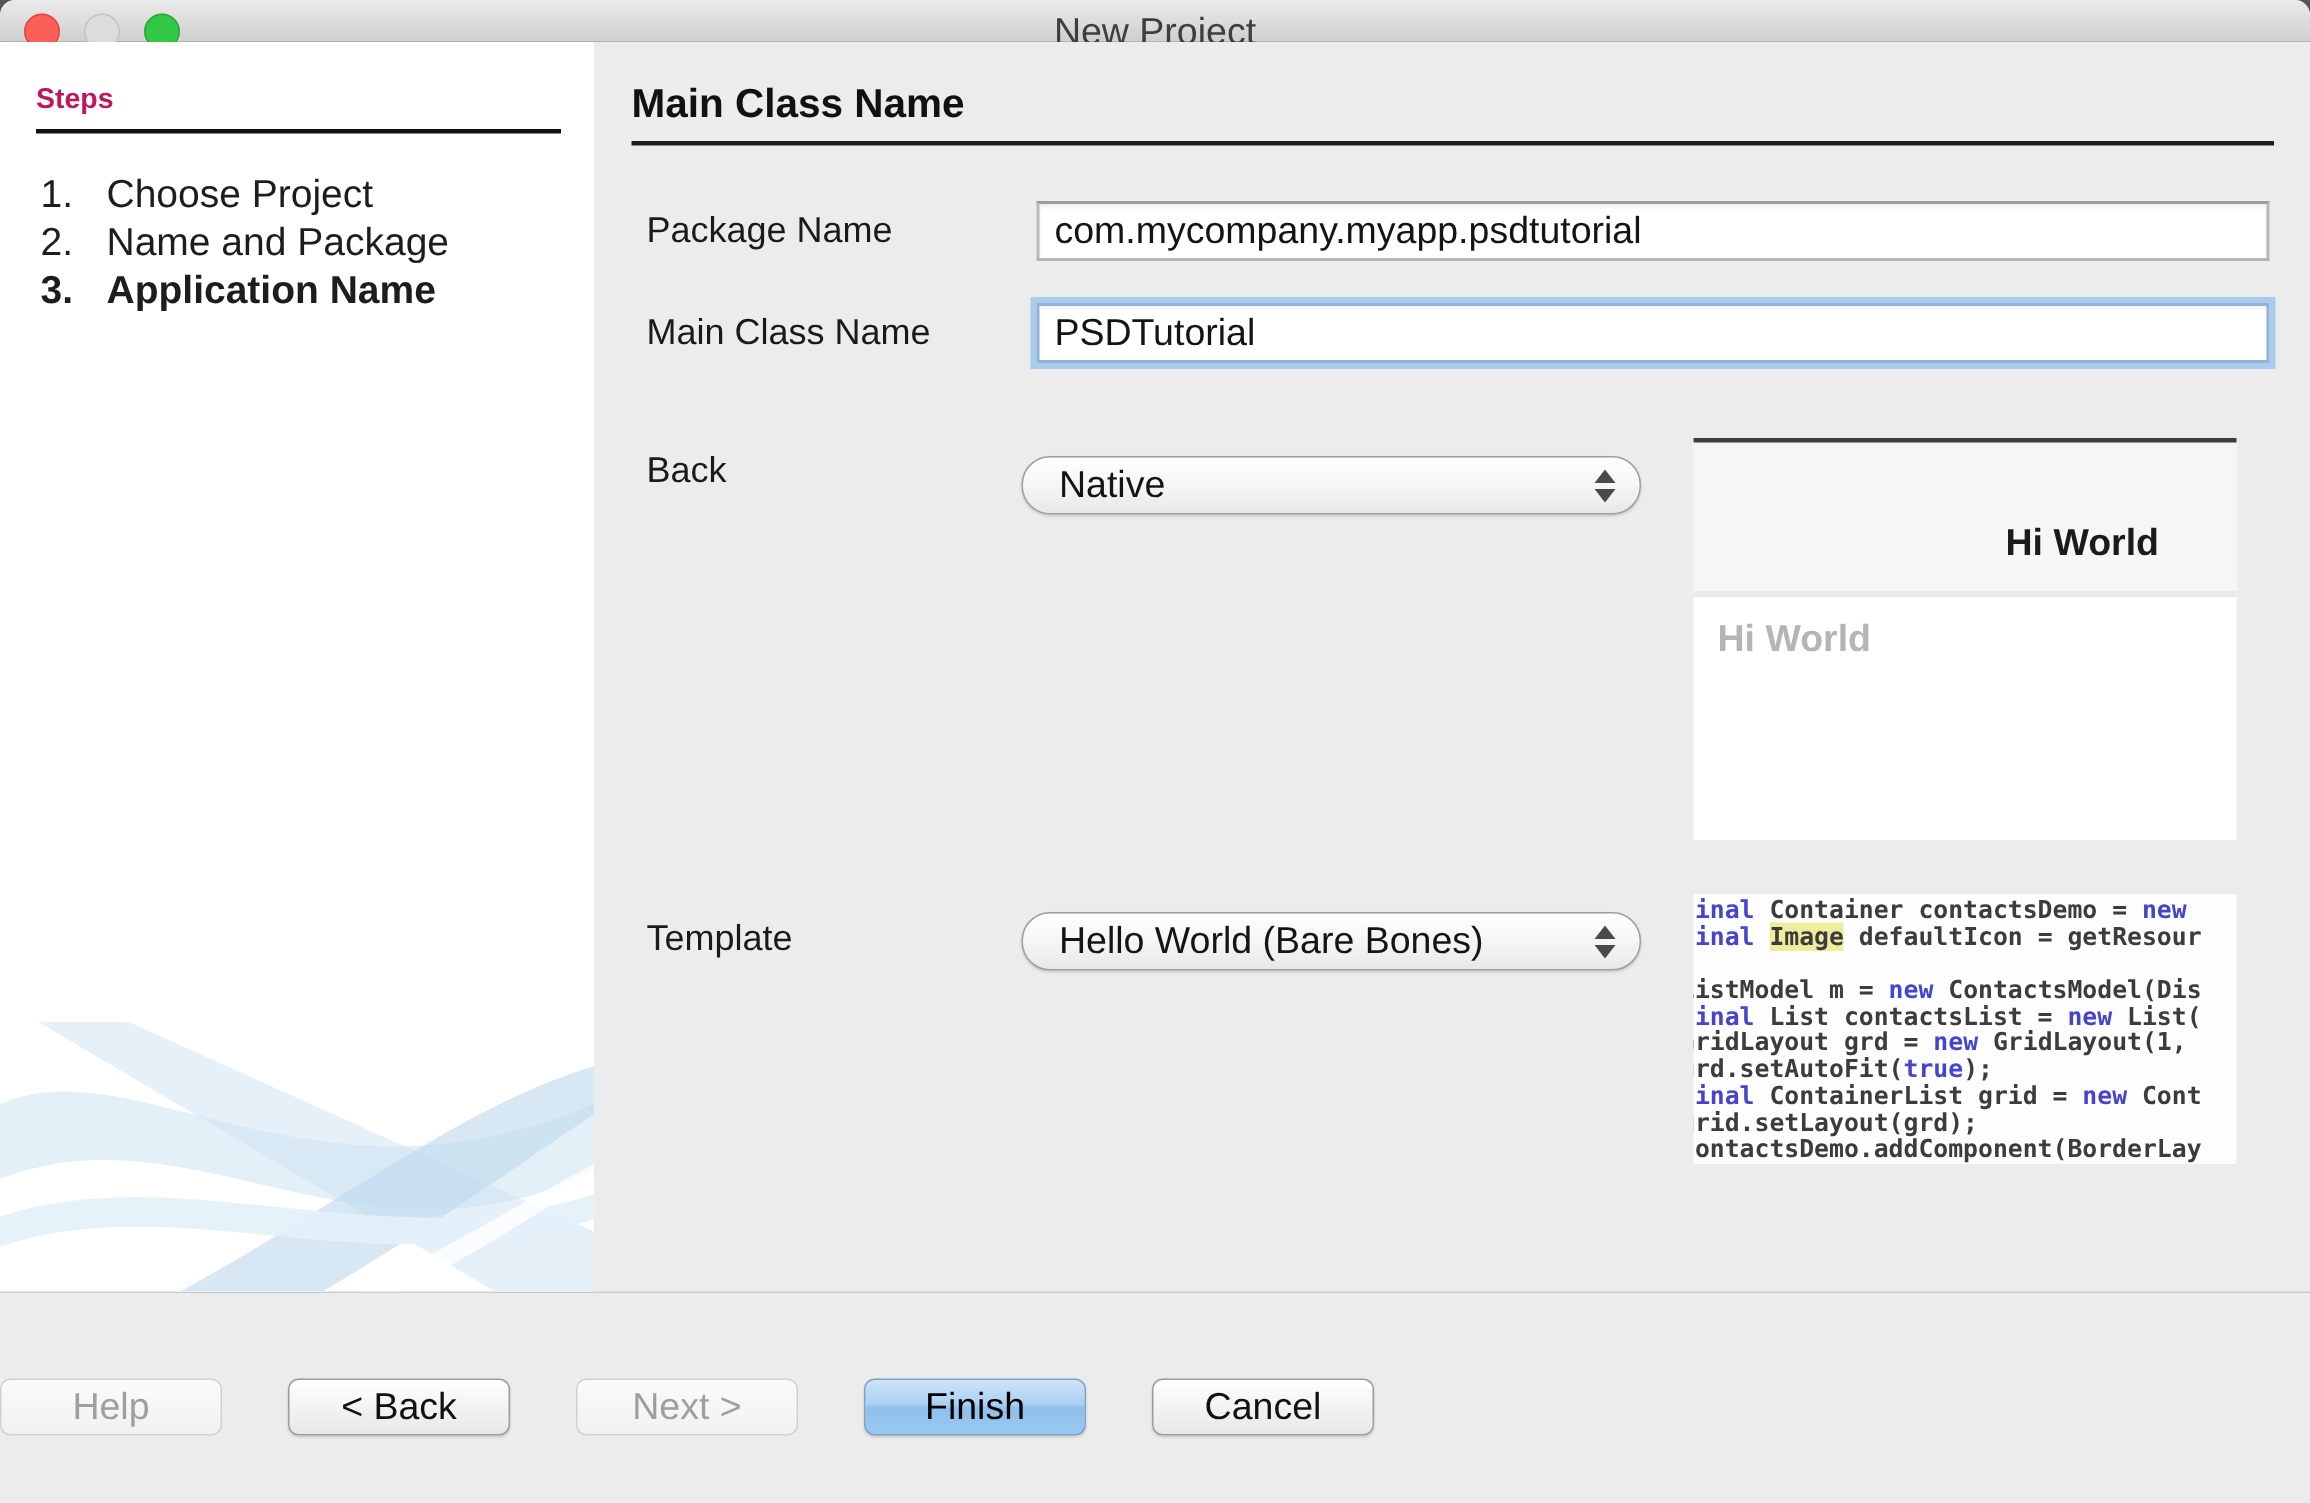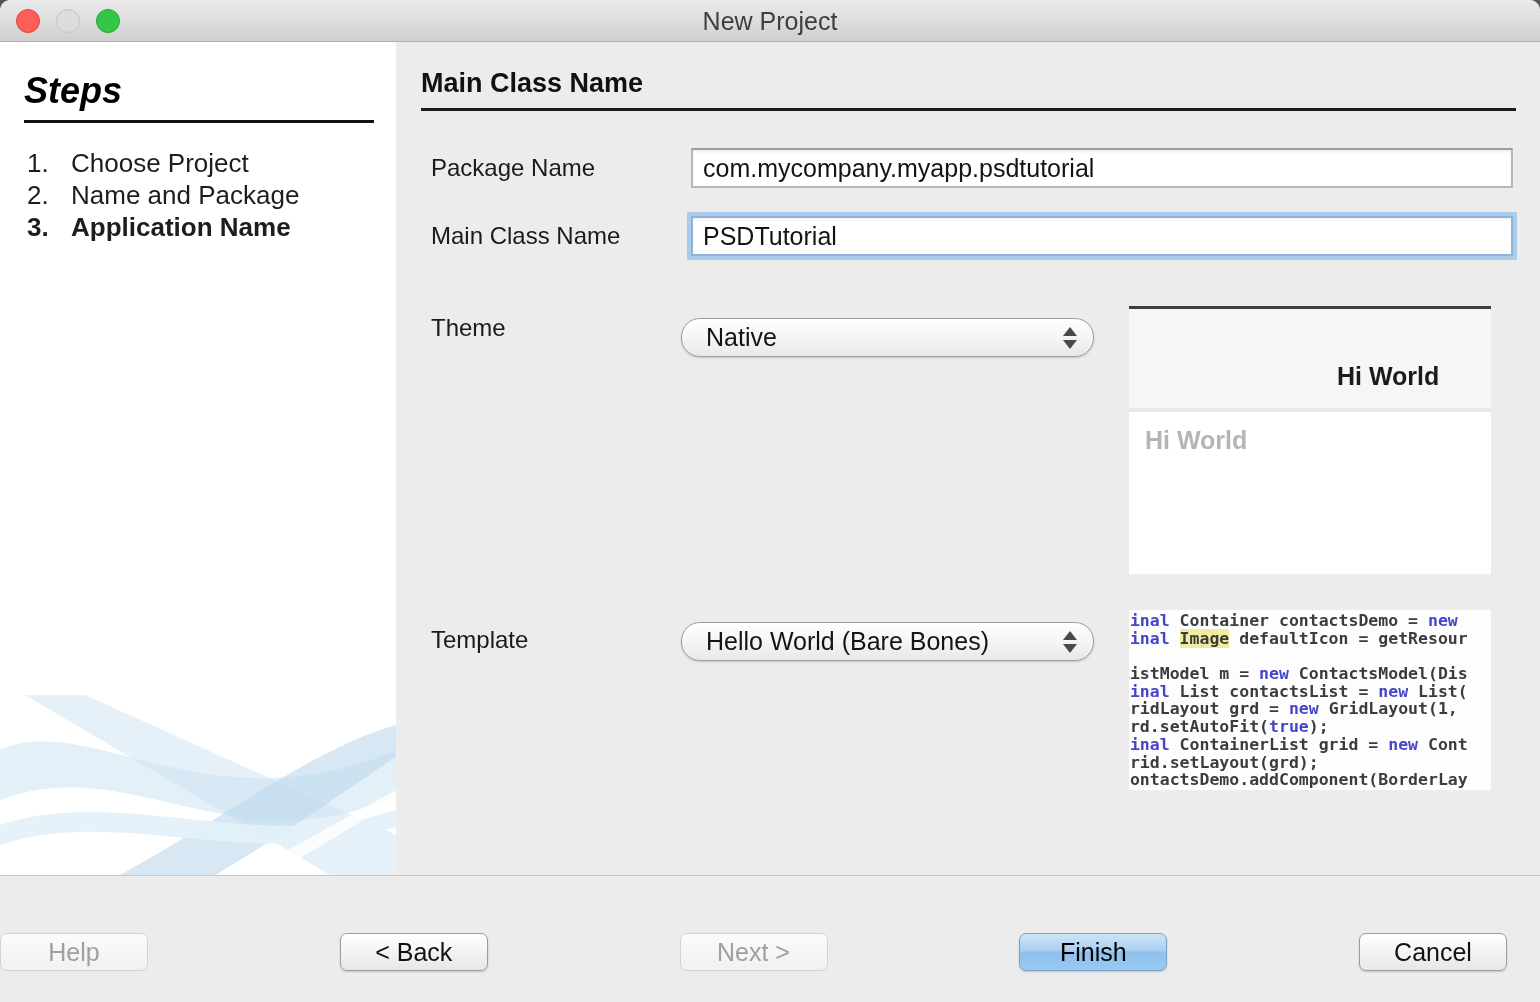--- a/index.html
+++ b/index.html
@@ -6,21 +6,21 @@
   html,body { width:1540px; height:1002px; background:#555; }
   body { font-family:"Liberation Sans", sans-serif; }
 
   .window {
     position:relative; width:1540px; height:1002px;
     background:#ececec; overflow:hidden; border-radius:10px 10px 0 0;
   }
 
   
   .titlebar {
-    position:relative; height:42px;
+    position:relative; height:28px;
     background:linear-gradient(180deg,#eaeaea 0%,#dcdcdc 55%,#cfcfcf 100%);
     border-bottom:1px solid #b0b0b0;
     border-radius:10px 10px 0 0;
   }
   .titlebar-title {
     position:absolute; left:0; right:0; top:0; height:42px;
     line-height:42px; text-align:center;
     font-size:25px; font-weight:500; color:#3e3e3e;
   }
   .traffic { position:absolute; top:9px; width:24px; height:24px; border-radius:50%; }
@@ -28,22 +28,22 @@
   .traffic.minimize { left:56px; background:#dcdcdc; border:1px solid #c3c3c3; }
   .traffic.zoom     { left:96px; background:#33c748; border:1px solid #23a634; }
 
   
   .body { position:relative; display:flex; height:833px; }
 
   .sidebar {
     position:relative; width:396px; background:#ffffff; overflow:hidden;
   }
   .sidebar-heading {
-    margin:28px 22px 0 24px; font-size:36px; font-weight:bold; color:#000000;
-    padding-bottom:8px; border-bottom:3px solid #111;font-style:italic;
+    margin:28px 22px 0 24px; font-size:19px; font-weight:bold; color:#be185d;
+    padding-bottom:8px; border-bottom:3px solid #111;
   }
   .steps-list { margin-top:24px; padding-left:27px; }
   .step-row { display:flex; font-size:26px; color:#1d1d1d; line-height:32px; }
   .step-num { width:44px; }
   .step-row.current { font-weight:bold; }
   .watermark { position:absolute; left:0; bottom:0; width:396px; height:180px; }
 
   .main { position:relative; flex:1; background:#ececec; }
   .main-heading {
     margin:26px 24px 0 25px; font-size:27px; font-weight:bold; color:#111;
@@ -109,21 +109,21 @@
     font-size:16.5px; font-weight:bold; line-height:17.7px;
     color:#3c3c3c; white-space:pre;
   }
   .code-line { height:17.7px; }
   .kw { color:#4545cc; }
   .hl { background:#efec9e; }
 
   
   .footer {
     height:127px; background:#ececec; border-top:1px solid #c9c9c9;
-    display:flex; justify-content:space-between; align-items:flex-start;
+    display:flex; justify-content:flex-start; align-items:flex-start;
     gap:44px; padding:57px 33px 0 0;
   }
   .btn {
     min-width:148px; height:38px; border-radius:7px;
     font-family:"Liberation Sans", sans-serif;
     font-size:25px; color:#111; padding:0 26px;
     background:linear-gradient(180deg,#ffffff 0%,#f2f2f2 55%,#e7e7e7 100%);
     border:1px solid #9d9d9d;
     box-shadow:0 1px 2px rgba(0,0,0,0.18);
   }
@@ -178,21 +178,21 @@
 
     <div class="main">
       <div class="main-heading">Main Class Name</div>
 
       <label class="field-label" style="top:112px;">Package Name</label>
       <input class="text-field" style="top: 106px;" type="text" value="com.mycompany.myapp.psdtutorial">
 
       <label class="field-label" style="top:180px;">Main Class Name</label>
       <input class="text-field focused" style="top: 174px;" type="text" value="PSDTutorial">
 
-      <label class="field-label" style="top:272px;">Theme</label>
+      <label class="field-label" style="top:272px;">Back</label>
       <div class="popup" style="top:276px;">
         <span>Native</span>
         <span class="popup-arrows">
           <span class="arrow-up"></span>
             <span class="arrow-down"></span>
         </span>
       </div>
 
       <div class="theme-preview">
         <div class="preview-titlebar">

